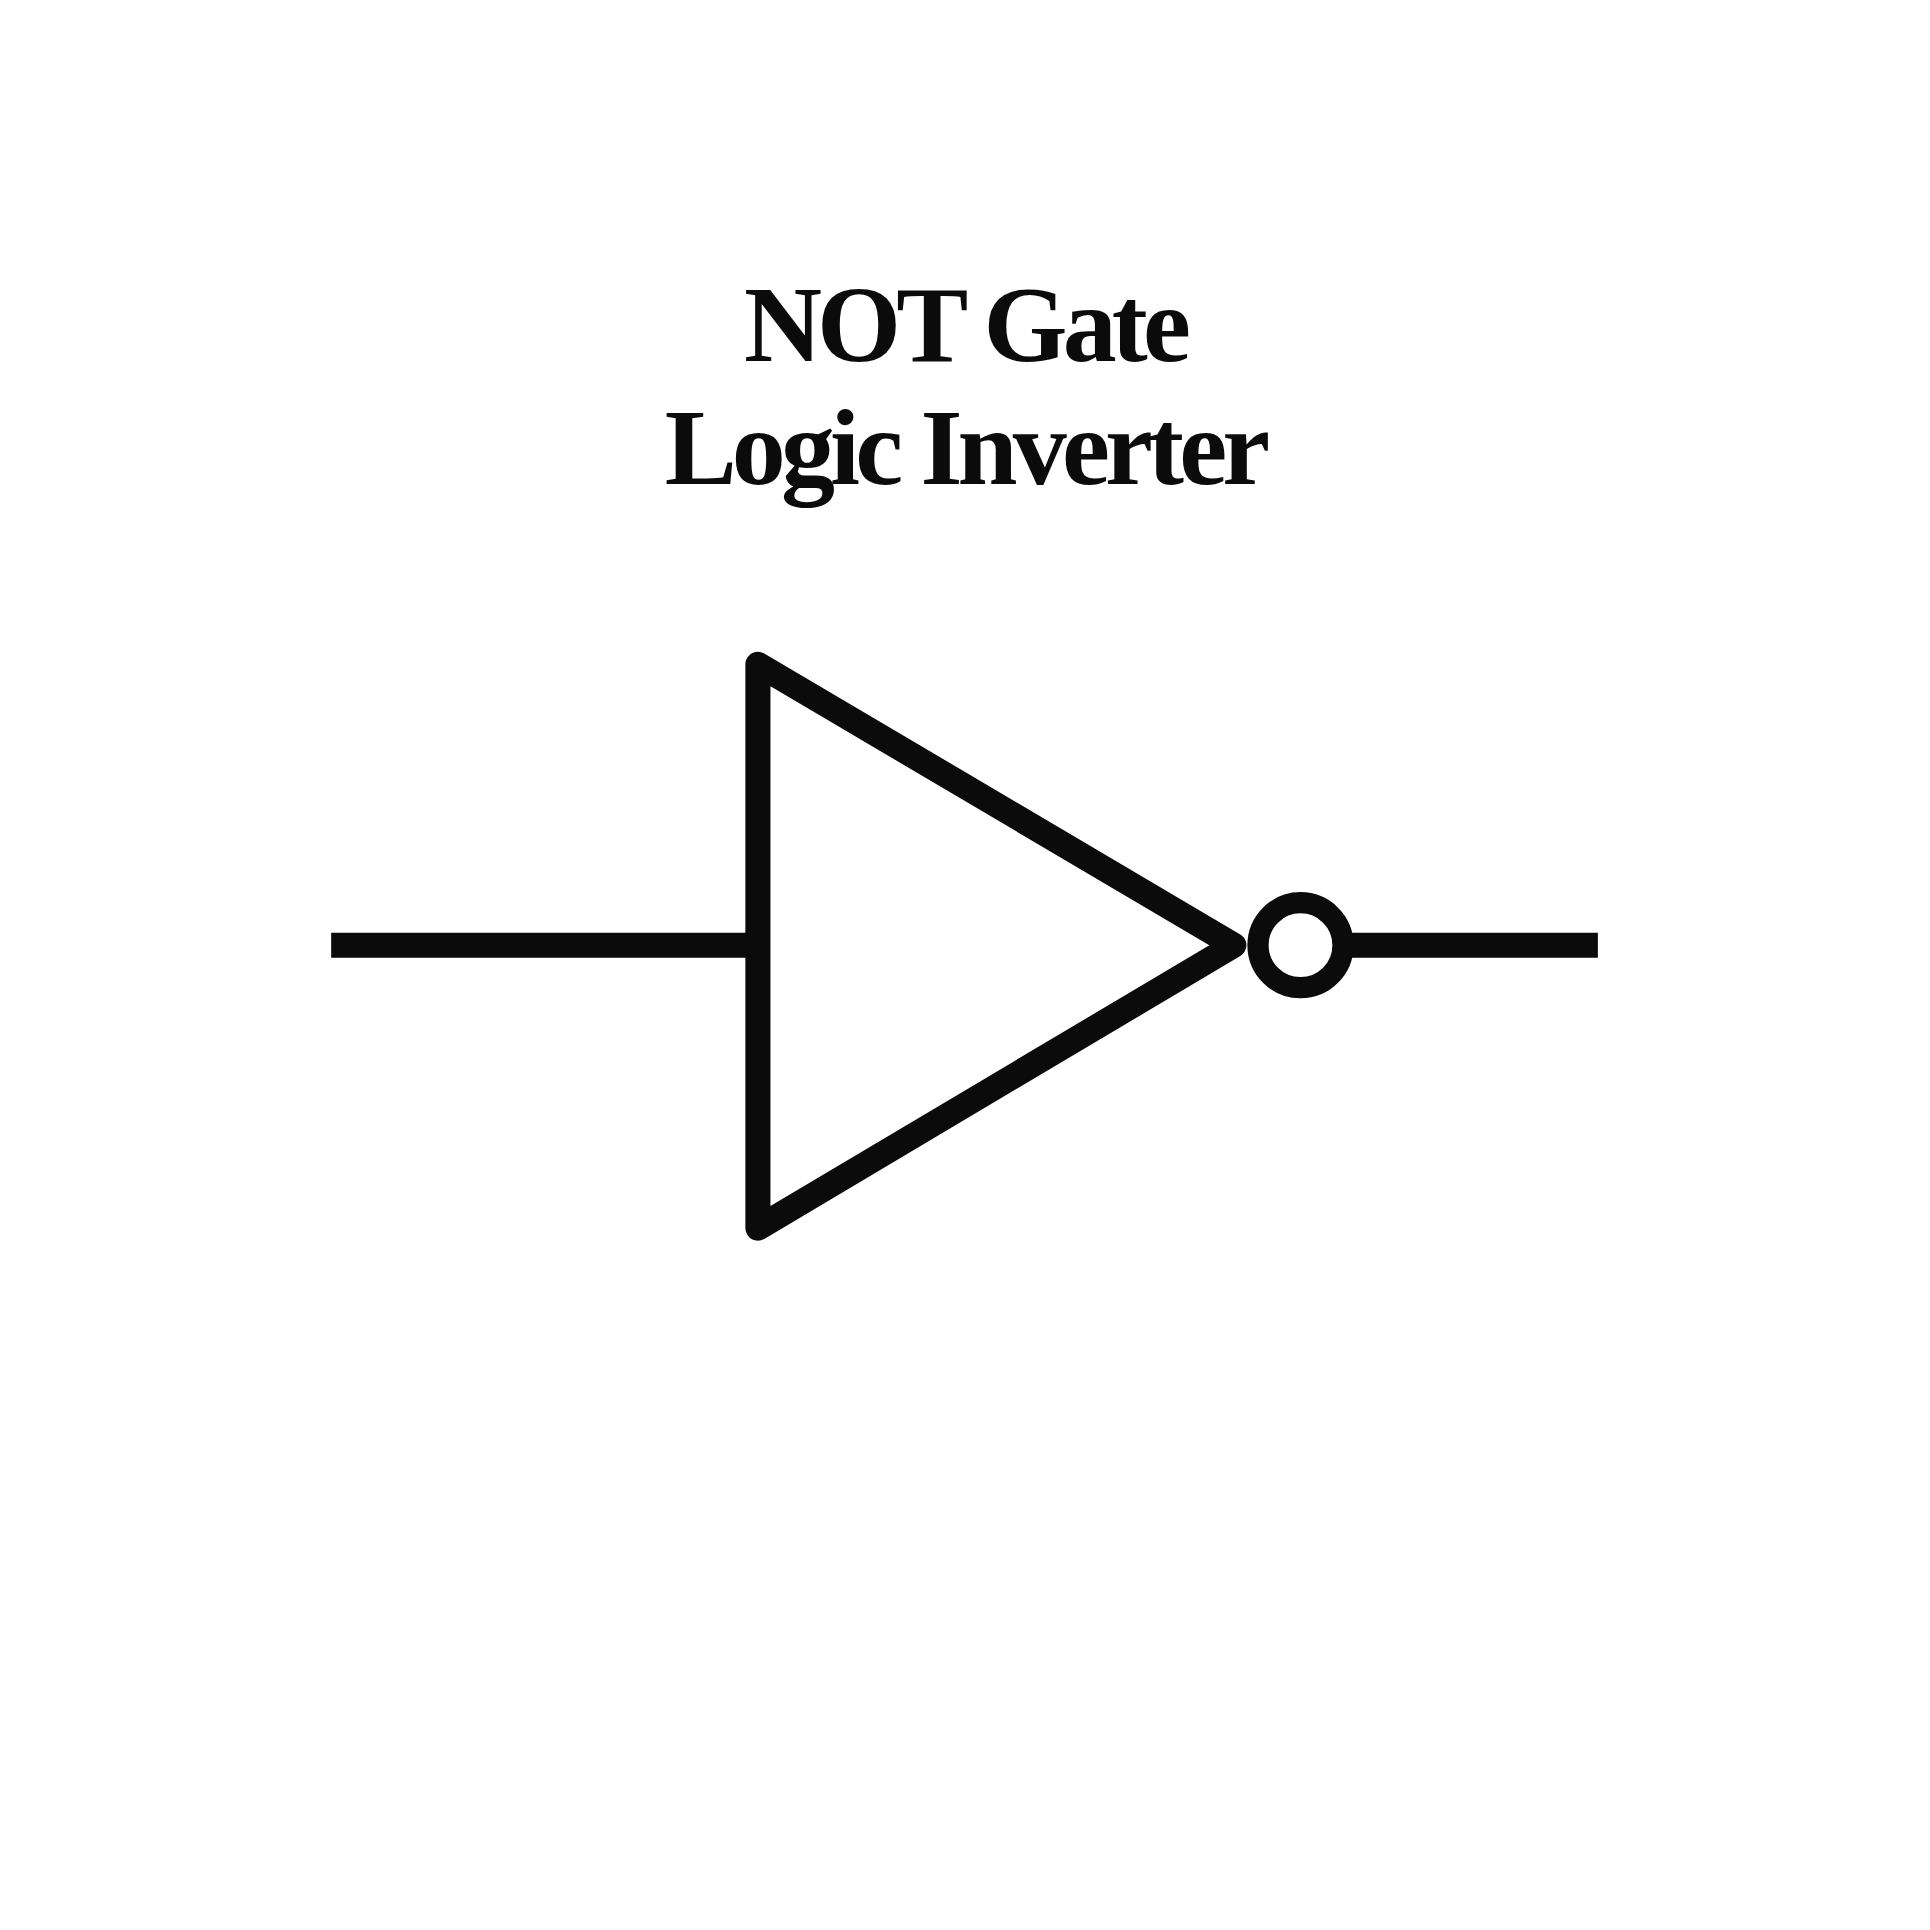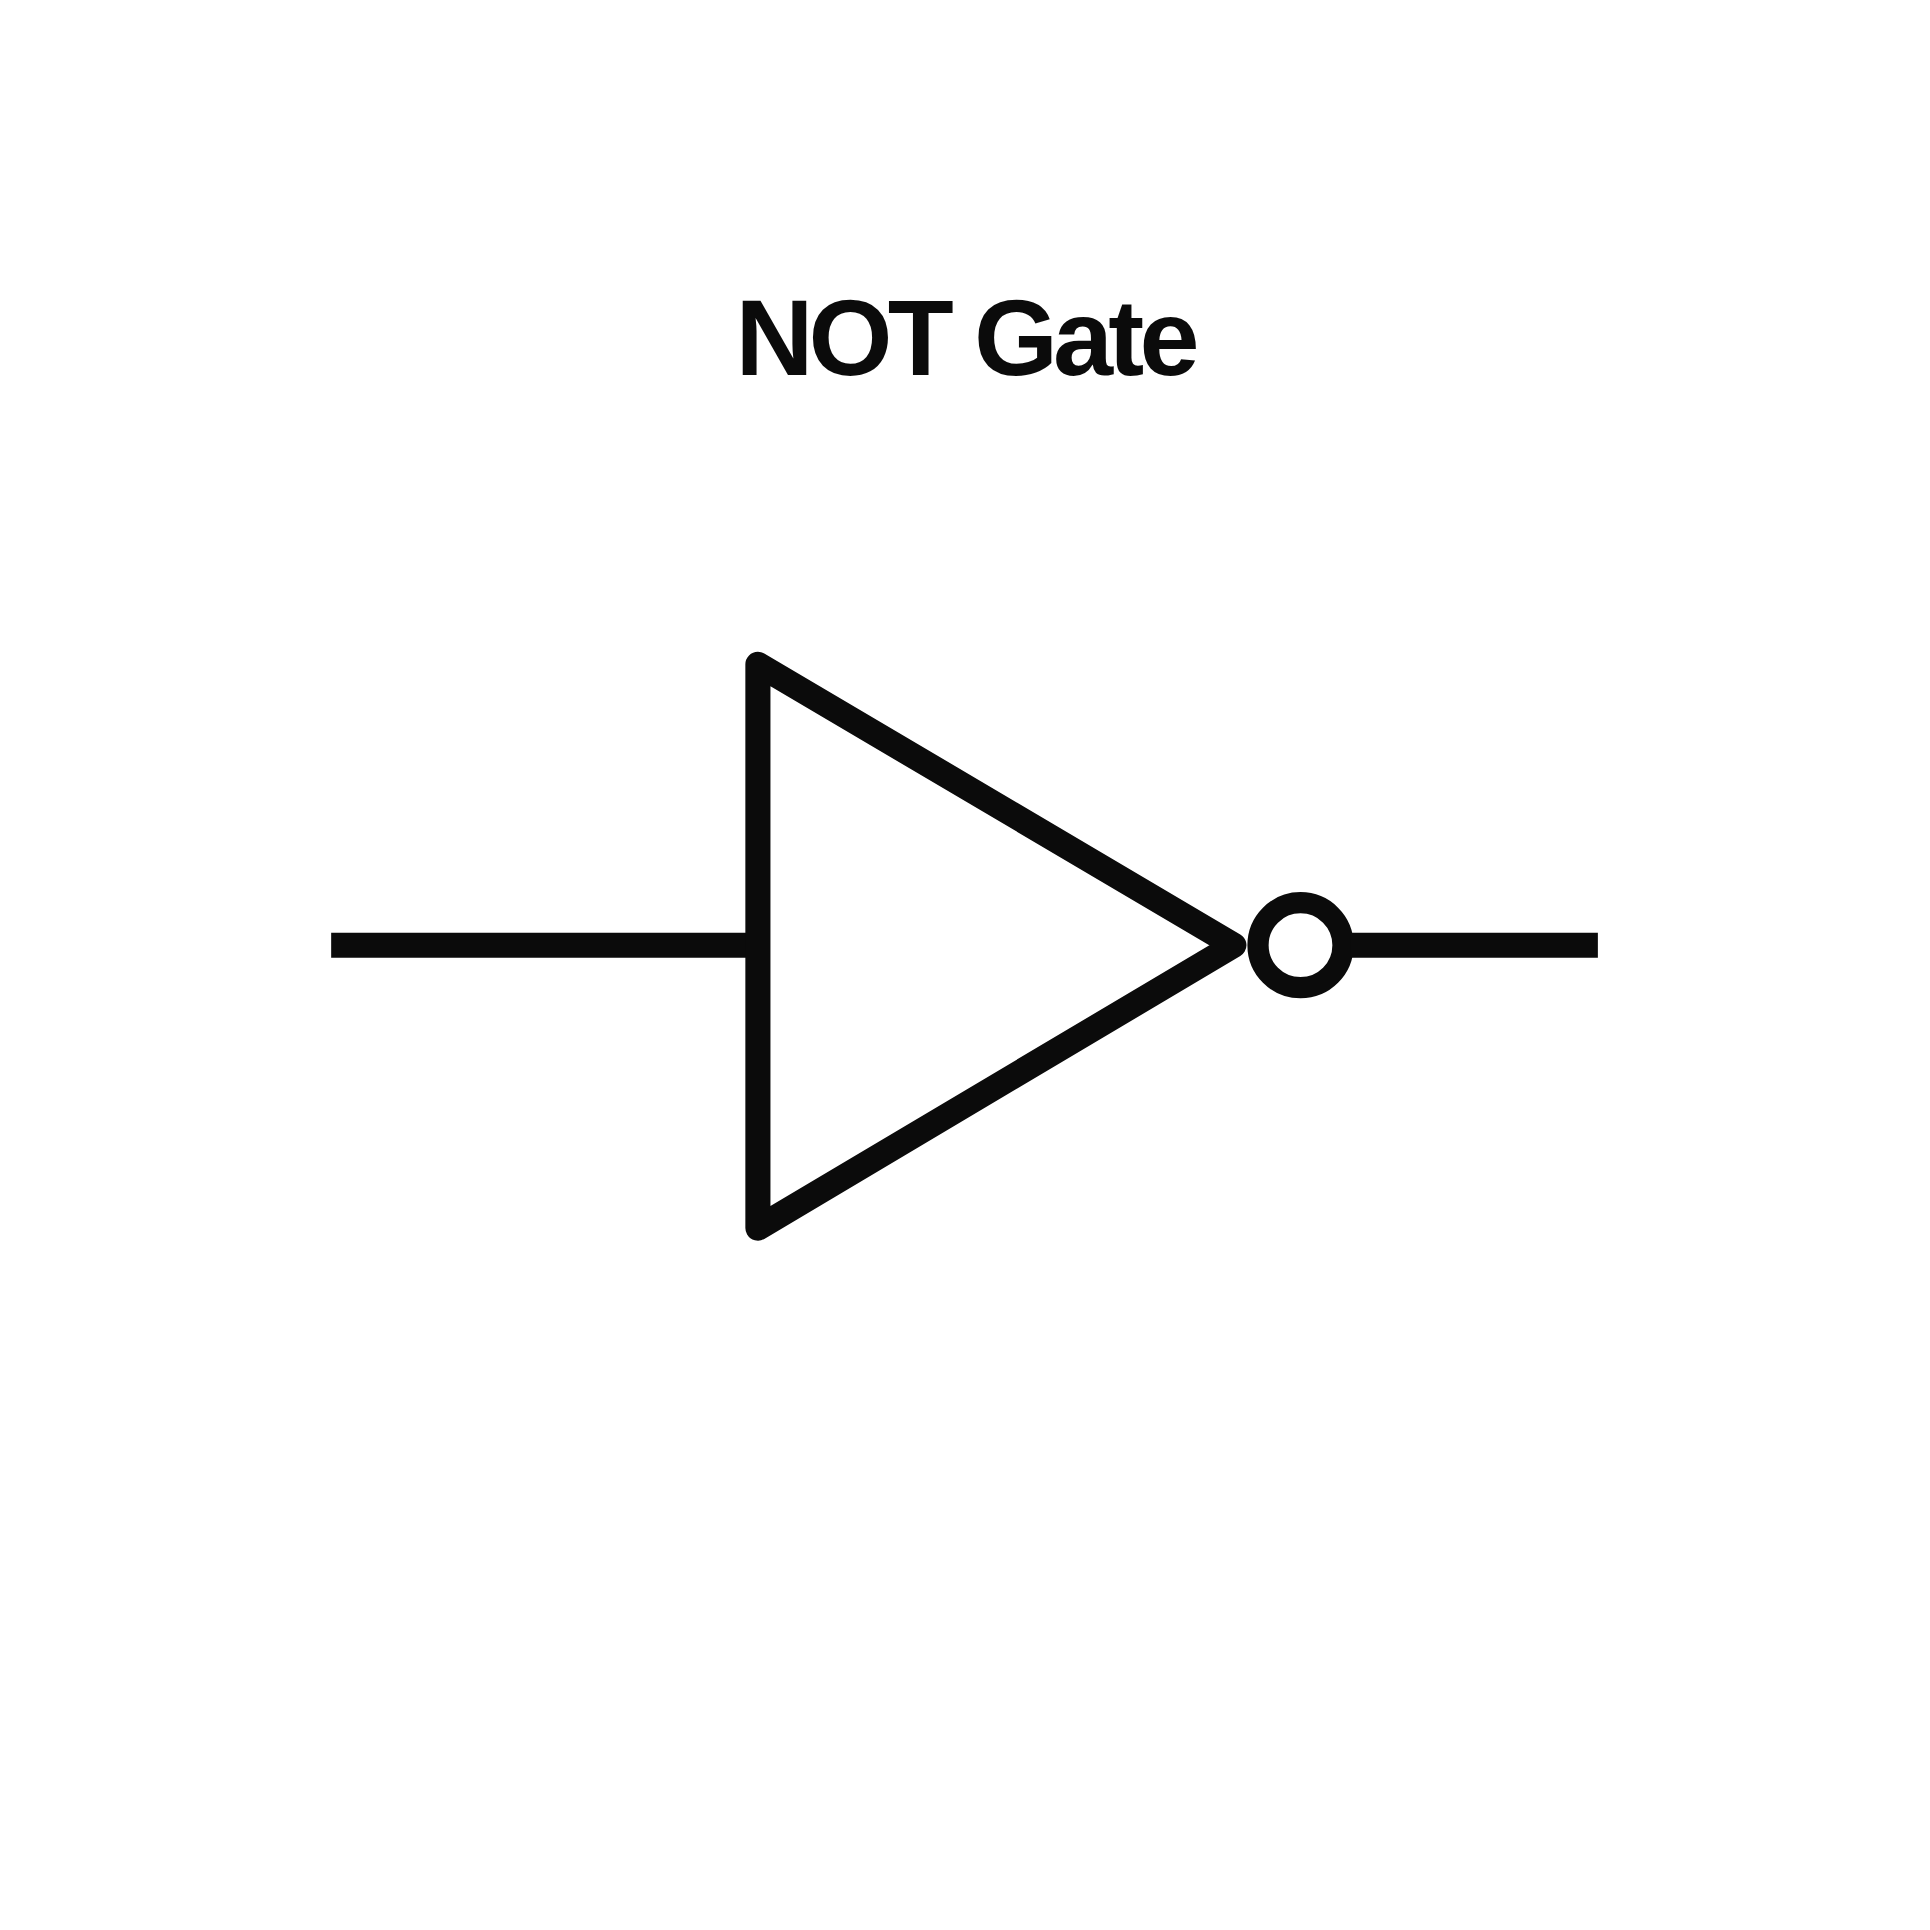--- a/index.html
+++ b/index.html
@@ -14,46 +14,48 @@
     background: #ffffff;
     font-family: "Liberation Sans", sans-serif;
   }
   .canvas {
     position: absolute;
     inset: 0;
     background: #ffffff;
   }
   .title-block {
     position: absolute;
-    top: 276px;
+    top: 263px;
     left: 0;
     width: 100%;
     text-align: center;
     font-weight: 700;
     font-size: 108px;
     line-height: 123px;
     letter-spacing: -0.045em;
     color: #0b0b0b;
     white-space: nowrap;
+    font-family: Liberation Serif, serif;
   }
   .diagram-svg {
     position: absolute;
     left: 0;
     top: 0;
     width: 1930px;
     height: 1930px;
   }
 </style>
 </head>
 <body>
 
 <div class="canvas">
 
   <div class="title-block">
     <div>NOT Gate</div>
+    <div>Logic Inverter</div>
   </div>
 
   <svg class="diagram-svg" viewBox="0 0 1999 1999" xmlns="http://www.w3.org/2000/svg">
 
     <line x1="343" y1="979" x2="798" y2="979" stroke-width="26" stroke-linecap="butt" stroke="#0b0b0b"></line>
 
     <path d="M 785 688 L 1278 979 L 785 1272 Z" fill="#ffffff" stroke-width="26" stroke-linejoin="round" stroke="#0b0b0b"></path>
 
     <circle cx="1347" cy="979" r="44" fill="#ffffff" stroke-width="22" stroke="#0b0b0b"></circle>
 

